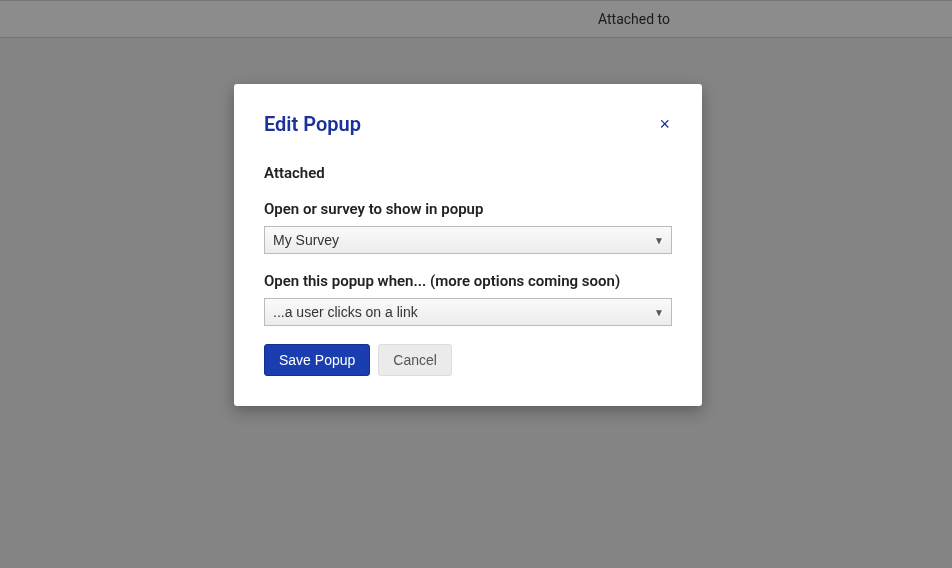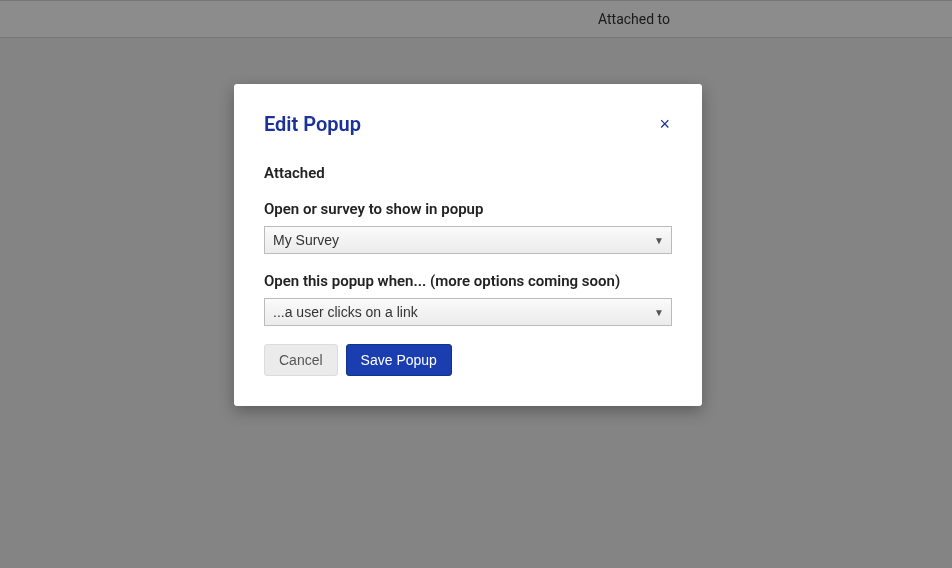--- a/index.html
+++ b/index.html
@@ -176,16 +176,16 @@
     <div class="select-wrapper">
       <select class="select-input">
         <option>...a user clicks on a link</option>
       </select>
       <span class="select-arrow">▼</span>
     </div>
   </div>
 
 
   <div class="button-row">
+    <button class="btn btn-primary">Save Popup</button>
     <button class="btn btn-secondary">Cancel</button>
-    <button class="btn btn-primary">Save Popup</button>
   </div>
 </div>
 
 </body></html>

